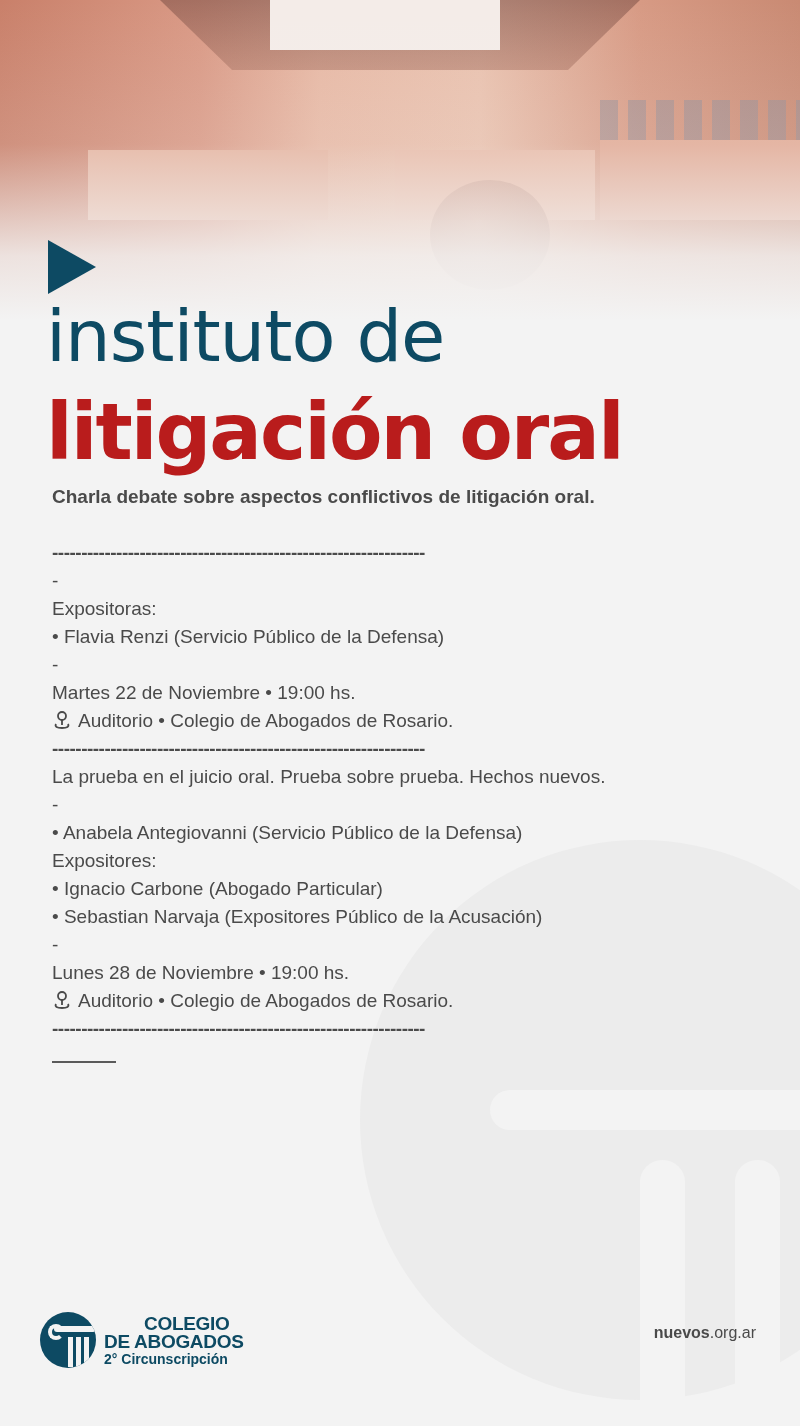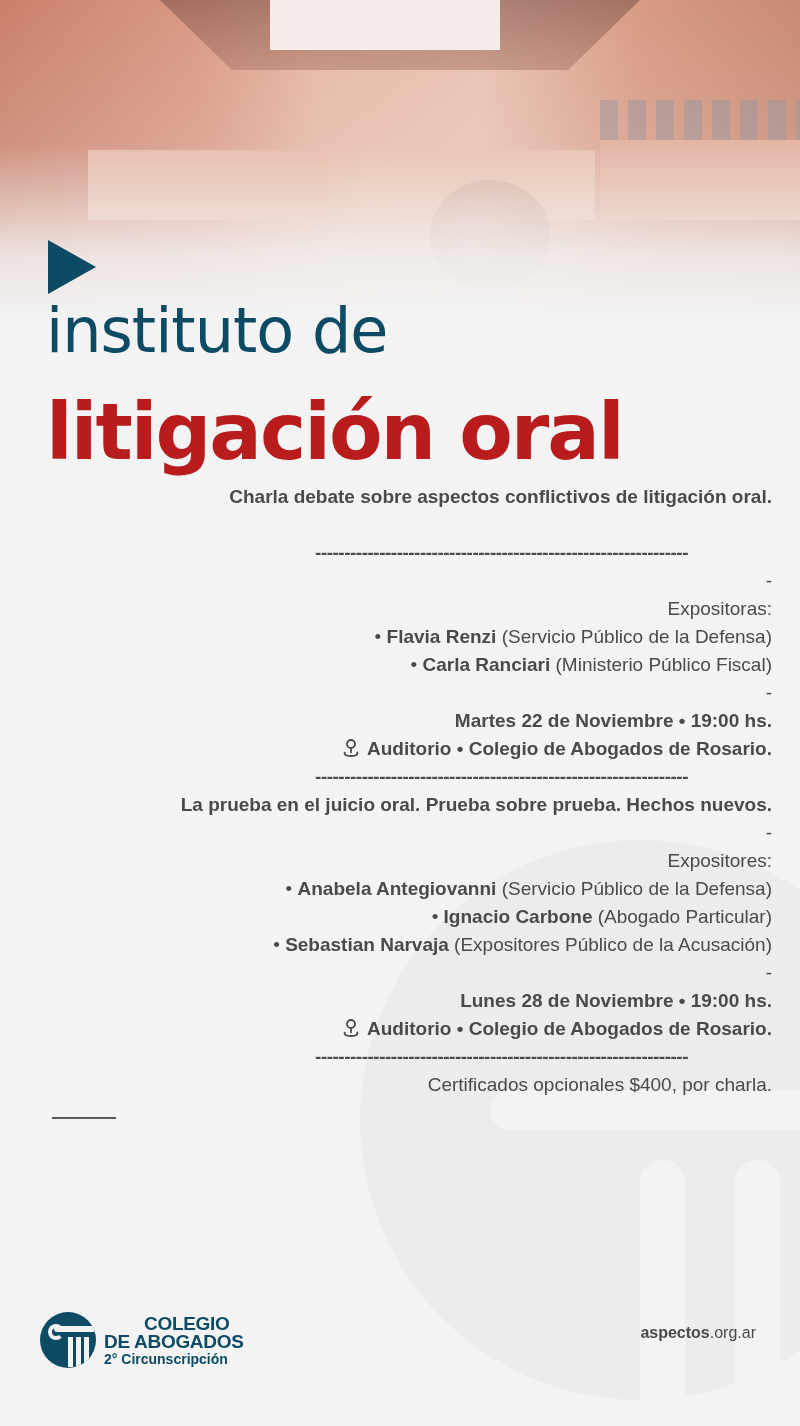--- a/index.html
+++ b/index.html
@@ -48,37 +48,37 @@
   }
   .watermark .col1 { position:absolute; left:280px; top:320px; width:45px; height:300px; background:#f3f3f3; border-radius:22px; }
   .watermark .col2 { position:absolute; left:375px; top:320px; width:45px; height:300px; background:#f3f3f3; border-radius:22px; }
 
   .play {
     position:absolute; left:48px; top:240px; width:0; height:0;
     border-top:27px solid transparent; border-bottom:27px solid transparent;
     border-left:48px solid #0d4a63;
   }
   .title-light {
-    position:absolute; left:46px; top:300px; font-size:62px; font-weight:300; color:#0d4a63;
+    position:absolute; left:46px; top:300px; font-size:72px; font-weight:300; color:#0d4a63;
     letter-spacing:-1px; line-height:1;
     font-family: "DejaVu Sans", sans-serif; font-weight: normal;
     -webkit-text-stroke: 0;
   }
   .title-bold {
     position:absolute; left:46px; top:393px; font-size:78px; font-weight:bold; color:#b91c1c;
     letter-spacing:-2px; line-height:1;
     font-family: "DejaVu Sans", sans-serif;
   }
   .content {
     position:absolute; left:52px; top:483px; width:720px;
-    font-size:19px; line-height:28px; color:#4a4a4a;text-align:right;
+    font-size:19px; line-height:28px; color:#4a4a4a;
   }
   .content .lead { font-weight:bold; margin-bottom:28px; }
   .content .line { white-space:nowrap; }
-  .content b { font-weight:bold; }
+  .content b { font-weight:normal; }
   .sep { letter-spacing:-0.5px; font-weight:bold; overflow:hidden; width:636px; white-space:nowrap; }
   .short-rule { width:64px; height:2px; background:#5a5a5a; margin-top:18px; }
   .pin { display:inline-block; width:20px; height:20px; vertical-align:-3px; margin-right:6px; }
 
   .footer-logo { position:absolute; left:40px; top:1310px; width:230px; height:60px; }
   .logo-circle { position:absolute; left:0; top:2px; width:56px; height:56px; border-radius:50%; background:#0d4a63; overflow:hidden; }
   .logo-circle .l-bar { position:absolute; left:14px; top:14px; width:42px; height:6px; background:#f3f3f3; border-radius:3px; }
   .logo-circle .l-arc { position:absolute; left:8px; top:12px; width:16px; height:16px; border:4px solid #f3f3f3; border-radius:50%; border-right-color:transparent; box-sizing:border-box; }
   .logo-circle .l-c1 { position:absolute; left:28px; top:25px; width:5px; height:30px; background:#f3f3f3; }
   .logo-circle .l-c2 { position:absolute; left:36px; top:25px; width:5px; height:30px; background:#f3f3f3; }
@@ -118,67 +118,63 @@
 
 <div class="content">
   <div class="lead">Charla debate sobre aspectos conflictivos de litigación oral.</div>
 
   <div class="line sep">----------------------------------------------------------------</div>
   <div class="line">-</div>
   <div class="line">Expositoras:</div>
   <div class="line">
     <span>• </span><b>Flavia Renzi</b> <span>(Servicio Público de la Defensa)</span>
   </div>
-  <div class="line">
-    <span>• </span><b>Carla Ranciari</b> <span>(Ministerio Público Fiscal)</span>
-  </div>
   <div class="line">-</div>
   <div class="line"><b>Martes 22 de Noviembre • 19:00 hs.</b></div>
   <div class="line">
     <svg class="pin" viewBox="0 0 20 20">
         <circle cx="10" cy="6" r="4" fill="none" stroke="#4a4a4a" stroke-width="1.8"></circle>
         <path d="M10 10 V15" stroke="#4a4a4a" stroke-width="1.8"></path>
         <path d="M4 14 Q2 18 10 18 Q18 18 16 14" fill="none" stroke="#4a4a4a" stroke-width="1.8"></path>
       </svg><b>Auditorio • Colegio de Abogados de Rosario.</b>
   </div>
 
   <div class="line sep">----------------------------------------------------------------</div>
   <div class="line"><b>La prueba en el juicio oral. Prueba sobre prueba. Hechos nuevos.</b></div>
   <div class="line">-</div>
-  <div class="line">Expositores:</div>
   <div class="line">
     <span>• </span><b>Anabela Antegiovanni</b> <span>(Servicio Público de la Defensa)</span>
   </div>
+  <div class="line">Expositores:</div>
   <div class="line">
     <span>• </span><b>Ignacio Carbone</b> <span>(Abogado Particular)</span>
   </div>
   <div class="line">
     <span>• </span><b>Sebastian Narvaja</b> <span>(Expositores Público de la Acusación)</span>
   </div>
   <div class="line">-</div>
   <div class="line"><b>Lunes 28 de Noviembre • 19:00 hs.</b></div>
   <div class="line">
     <svg class="pin" viewBox="0 0 20 20">
         <circle cx="10" cy="6" r="4" fill="none" stroke="#4a4a4a" stroke-width="1.8"></circle>
         <path d="M10 10 V15" stroke="#4a4a4a" stroke-width="1.8"></path>
         <path d="M4 14 Q2 18 10 18 Q18 18 16 14" fill="none" stroke="#4a4a4a" stroke-width="1.8"></path>
       </svg><b>Auditorio • Colegio de Abogados de Rosario.</b>
   </div>
 
   <div class="line sep">----------------------------------------------------------------</div>
-  <div class="line">Certificados opcionales $400, por charla.</div>
   <div class="short-rule"></div>
 </div>
 
 <div class="footer-logo">
   <div class="logo-circle">
     <div class="l-arc"></div>
     <div class="l-bar"></div>
     <div class="l-c1"></div>
       <div class="l-c2"></div>
       <div class="l-c3"></div>
   </div>
   <div class="logo-text1">COLEGIO</div>
   <div class="logo-text2">DE ABOGADOS</div>
   <div class="logo-sub">2° Circunscripción</div>
 </div>
 
-<div class="website"><b>aspectos</b><span>.org.ar</span></div>
+<div class="website"><b>nuevos</b><span>.org.ar</span></div>
 
 </body></html>

